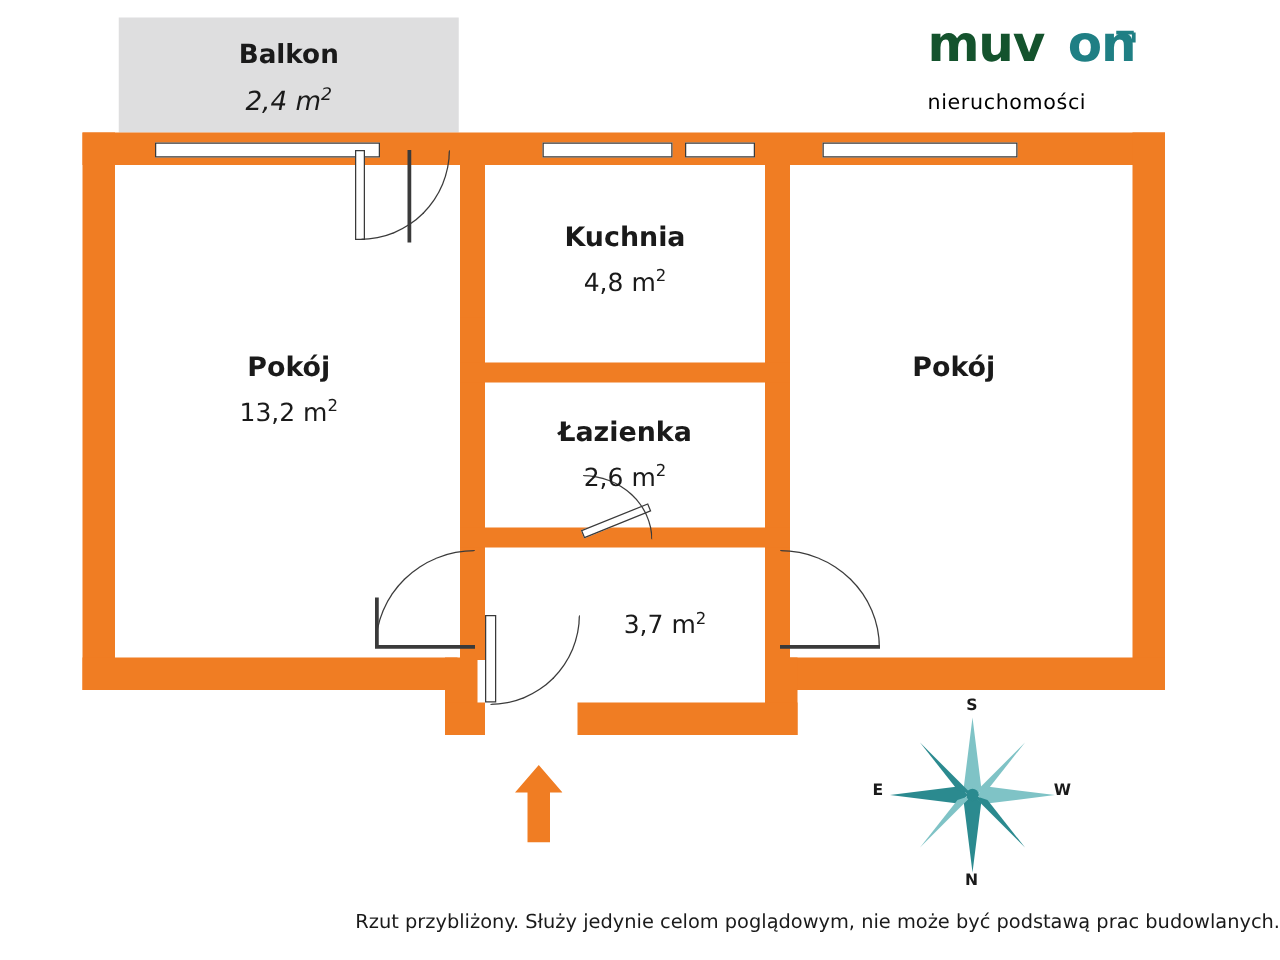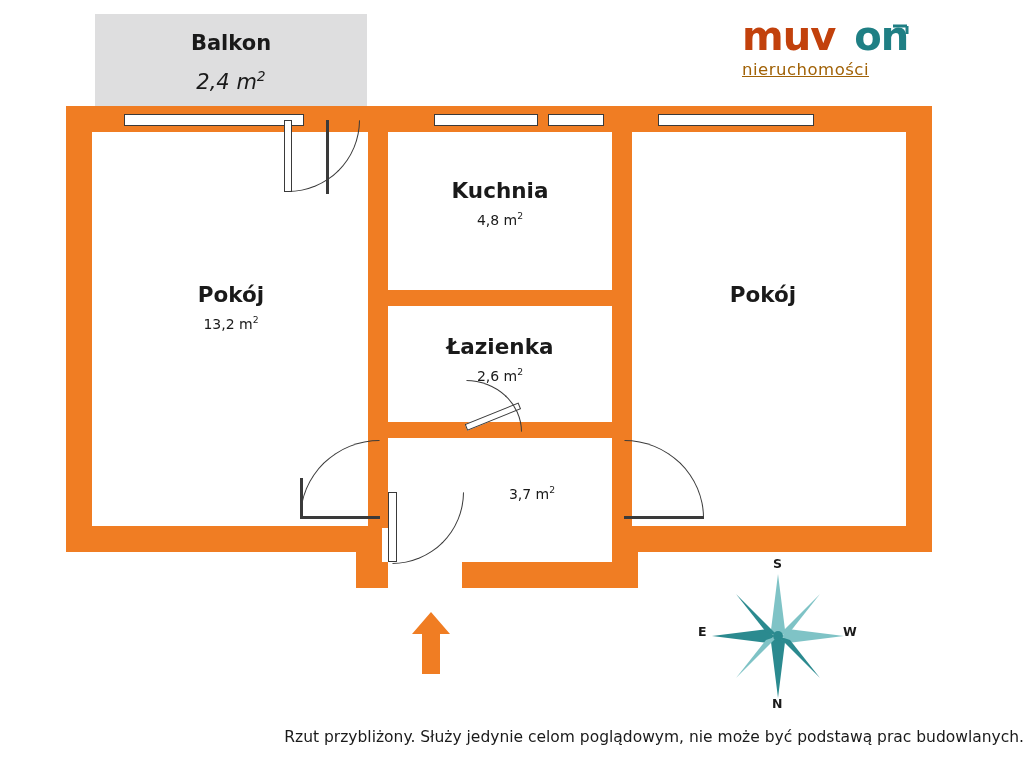--- a/index.html
+++ b/index.html
@@ -22,34 +22,33 @@
     left: 742px; top: 14px;
     width: 170px; height: 72px;
   }
   .logo-main {
     font-size: 40px;
     font-weight: bold;
     letter-spacing: -1px;
     line-height: 44px;
     white-space: nowrap;
   }
-  .logo-mu { color: #c2410c; }
+  .logo-mu { color: #14532d; }
   .logo-von { color: #1f7f84; margin-left: 19px; }
   .logo-arrow {
     position: absolute;
     right: 2px; top: 9px;
     width: 18px; height: 14px;
   }
   .logo-sub {
-    color: #a16207;
+    color: #000000;
     font-size: 16.5px;
     letter-spacing: 0.5px;
-    margin-top: 2px;
+    margin-top: 14px;
     white-space: nowrap;
-    text-decoration: underline;
   }
 
   
   .balcony {
     position: absolute;
     left: 95px; top: 14px;
     width: 272px; height: 92px;
     background: #dededf;
   }
   .balcony .lbl {
@@ -96,22 +95,22 @@
     text-align: center;
     color: #1a1a1a;
     white-space: nowrap;
   }
   .room .name {
     font-size: 21.5px;
     font-weight: bold;
     line-height: 26px;
   }
   .room .area {
-    font-size: 14px;
-    line-height: 24px;
+    font-size: 20px;
+    line-height: 36px;
   }
   sup { font-size: 0.66em; }
 
   
   .entrance {
     position: absolute;
     left: 412px; top: 612px;
     width: 38px; height: 62px;
   }
 

